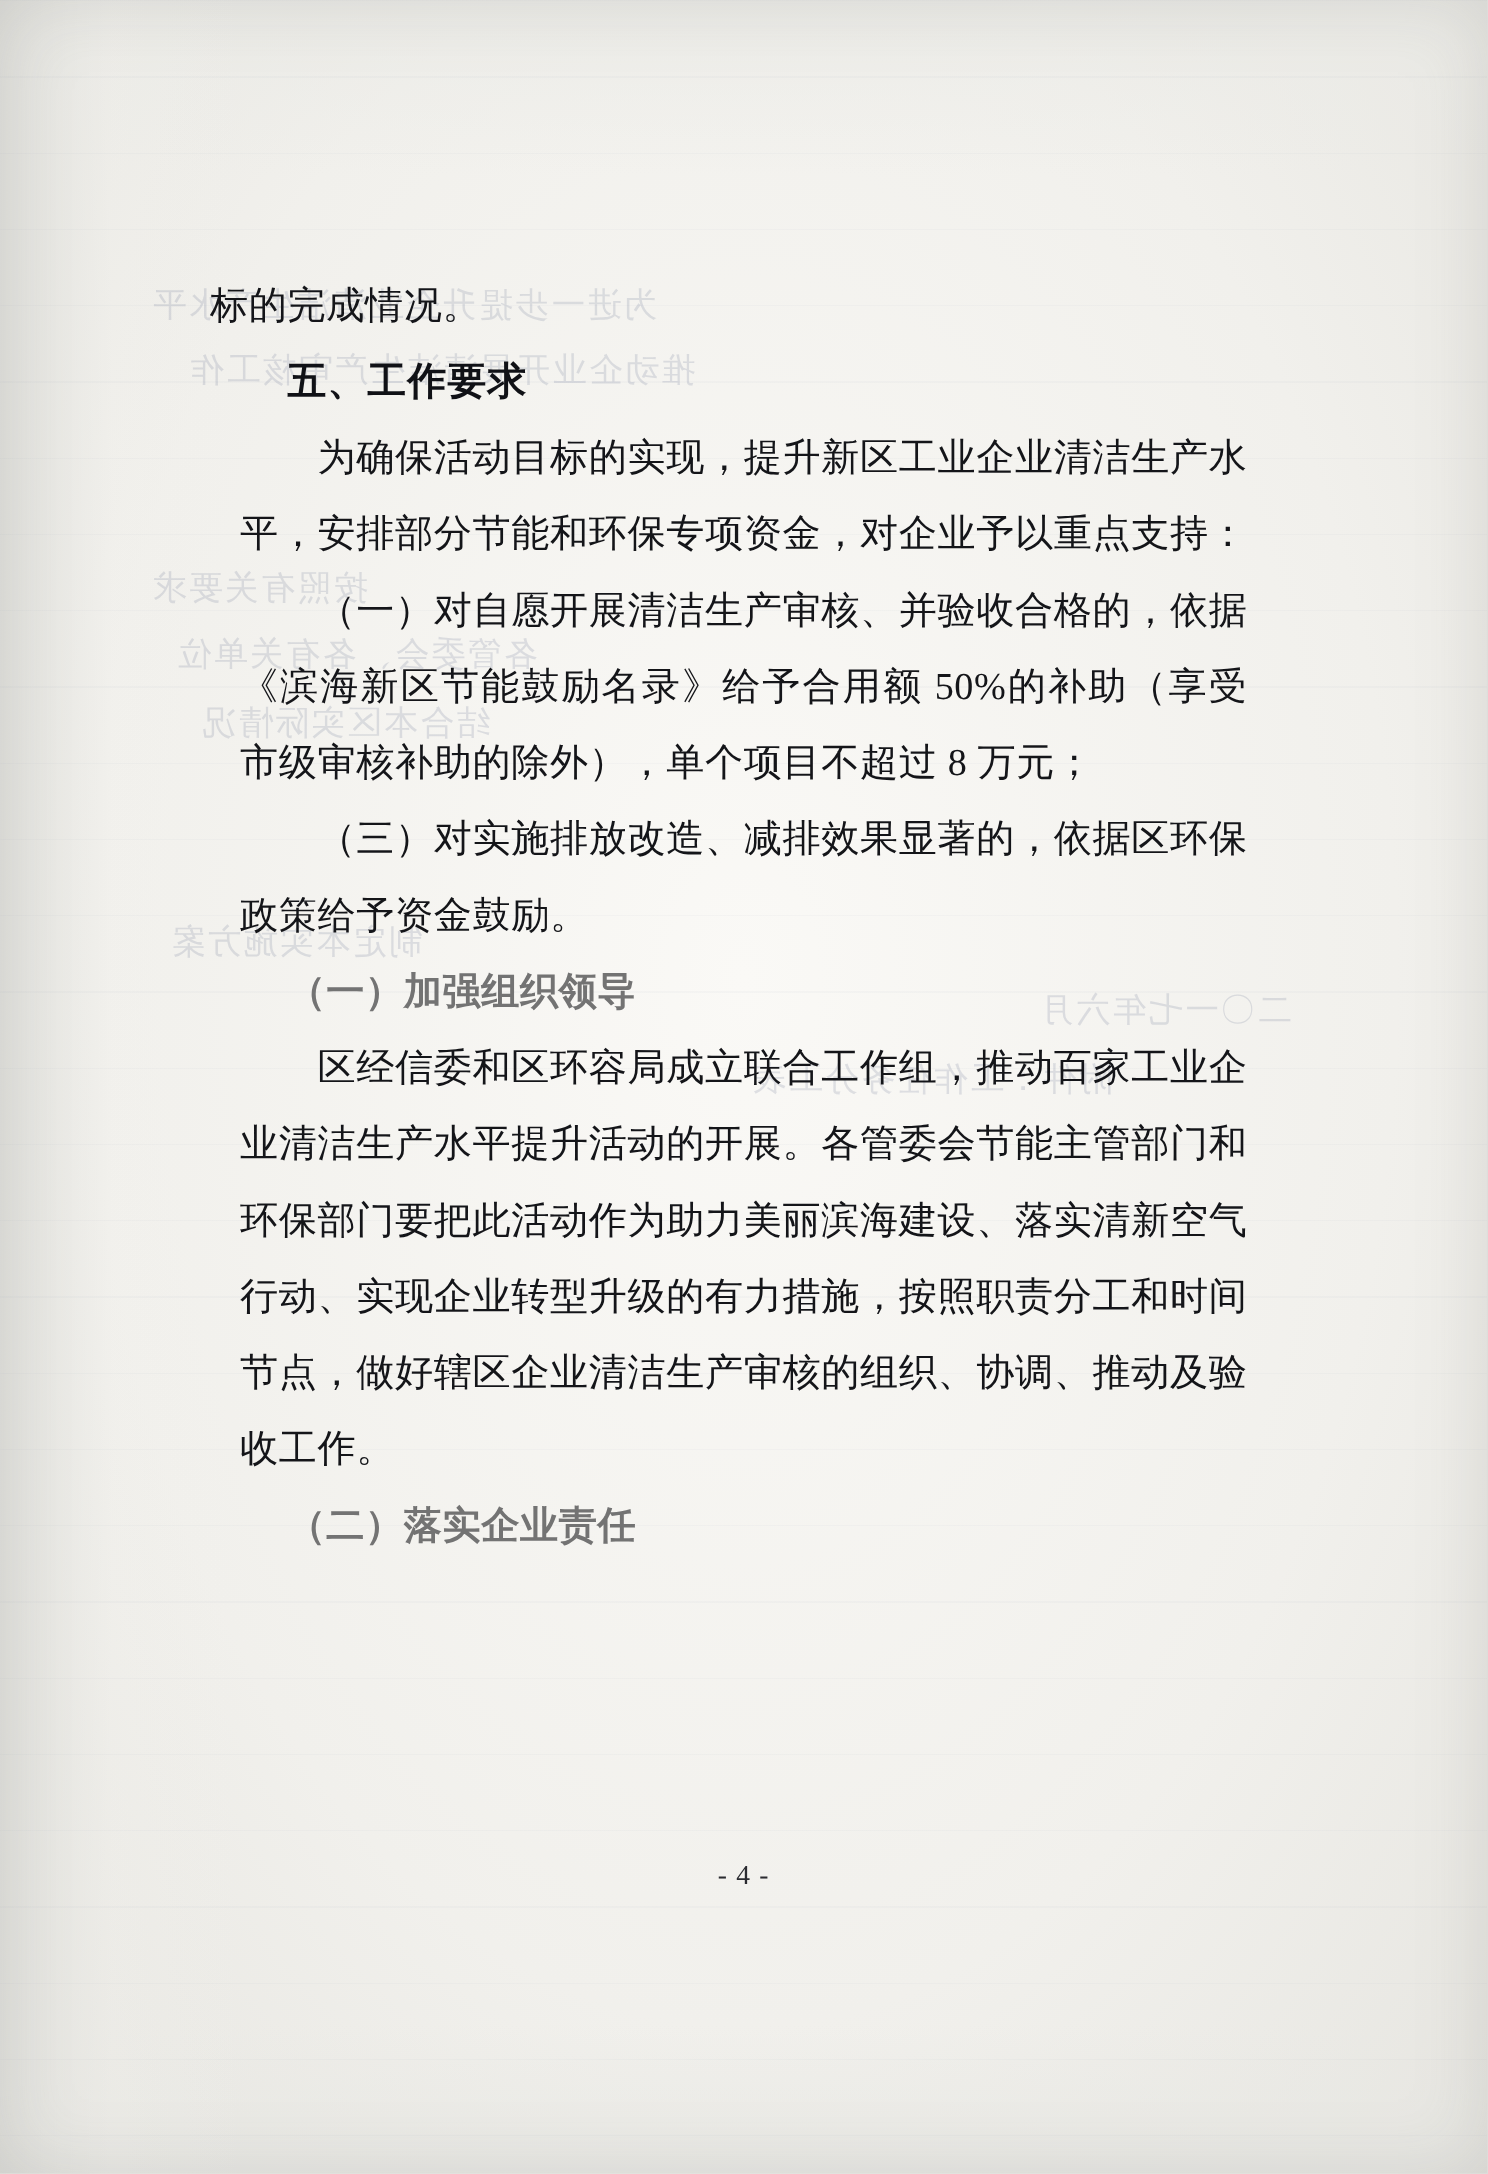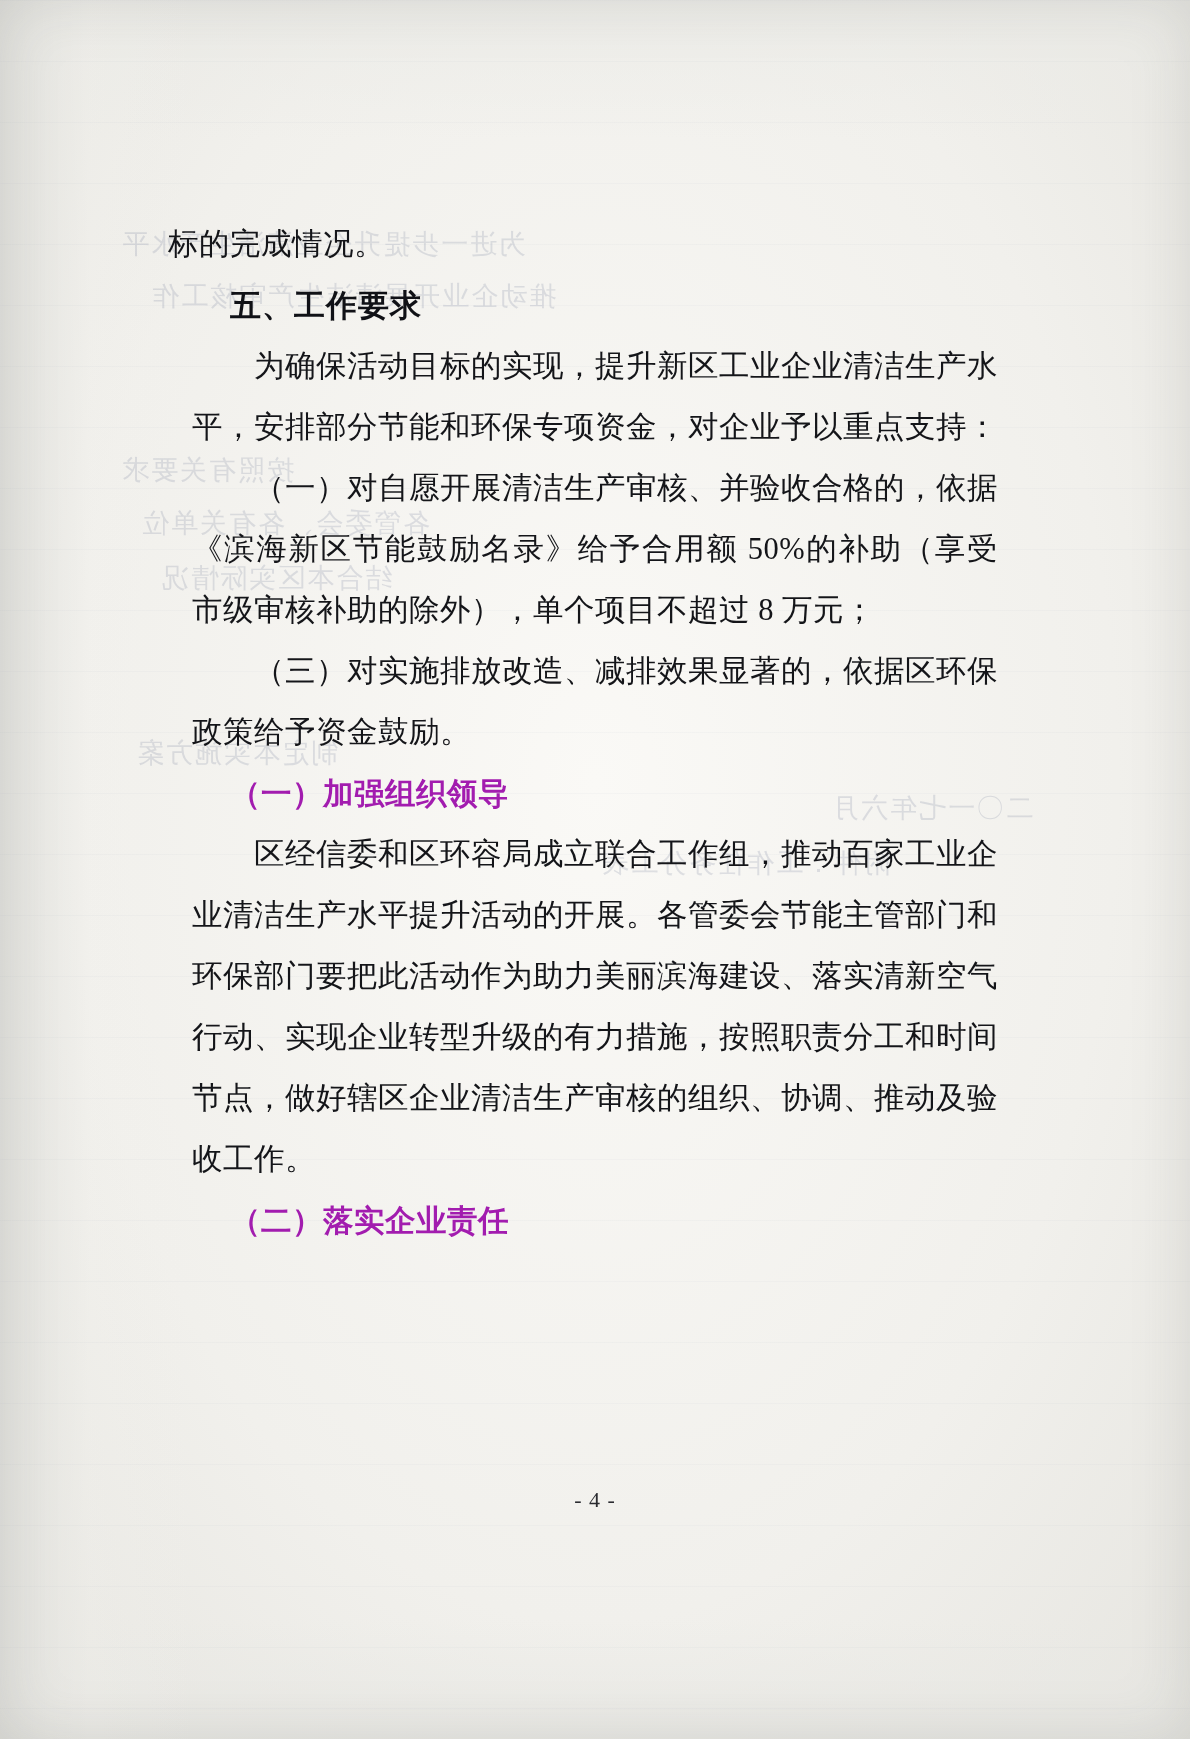--- a/index.html
+++ b/index.html
@@ -78,21 +78,21 @@
     letter-spacing: 1px;
     color: #101116;
     font-family: "DejaVu Sans", "Liberation Sans", sans-serif;
   }
   .subheading {
     font-size: 30.5px;
     line-height: 61px;
     font-weight: 700;
     text-indent: 62px;
     letter-spacing: 0.5px;
-    color: #a21caf;
+    color: #737373;
     font-family: "DejaVu Sans", "Liberation Sans", sans-serif;
   }
   .justify {
     text-align: justify;
     text-justify: inter-ideograph;
   }
   .page-number {
     position: absolute;
     left: 0; right: 0;
     top: 1487px;

